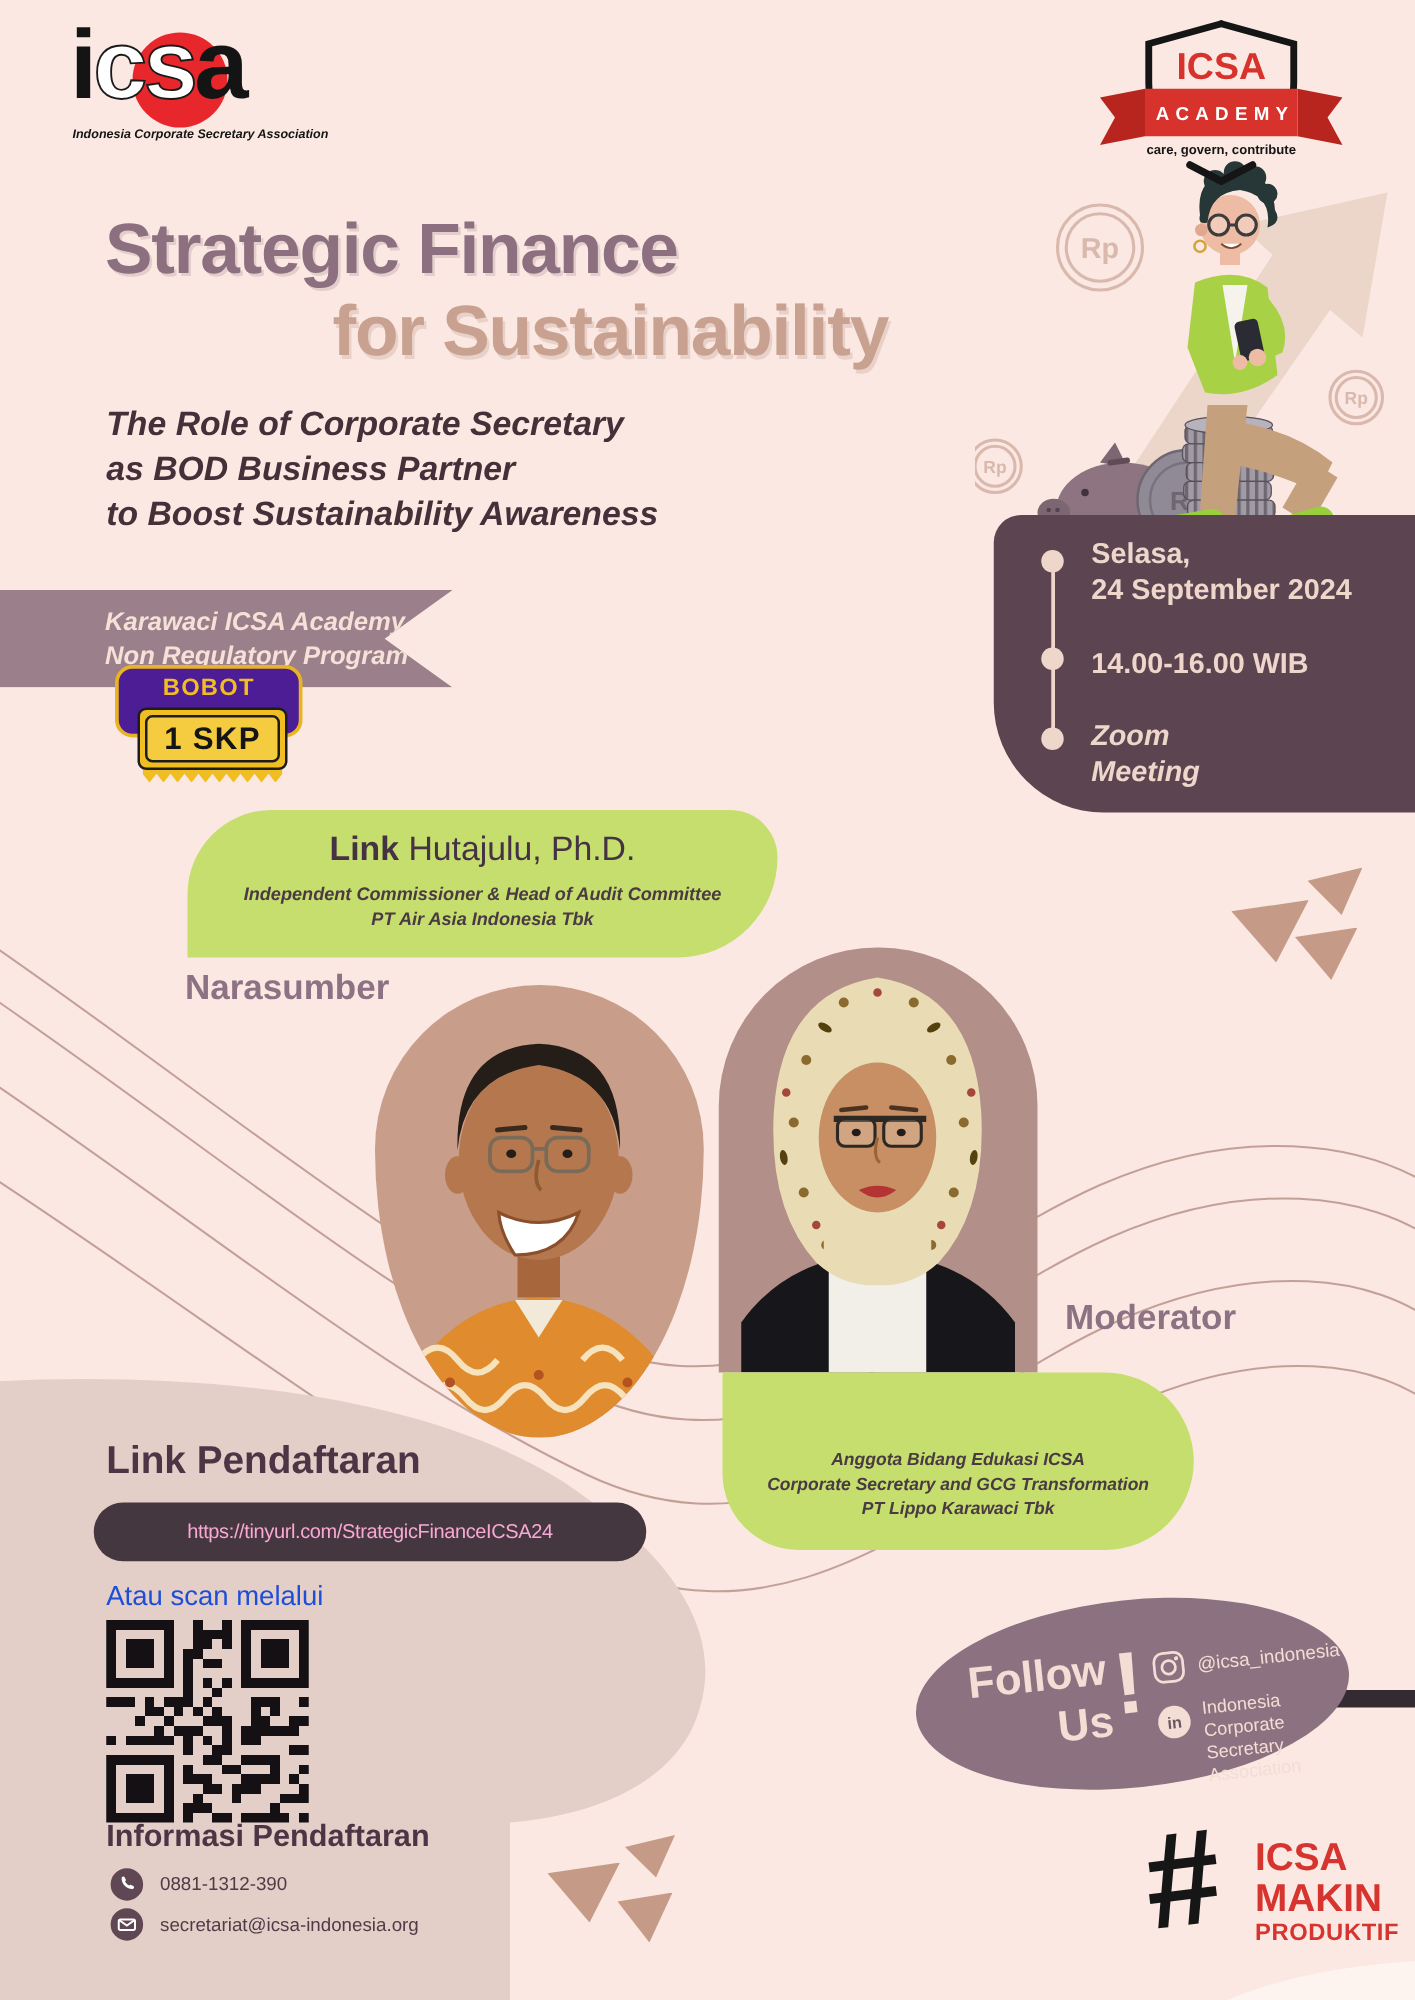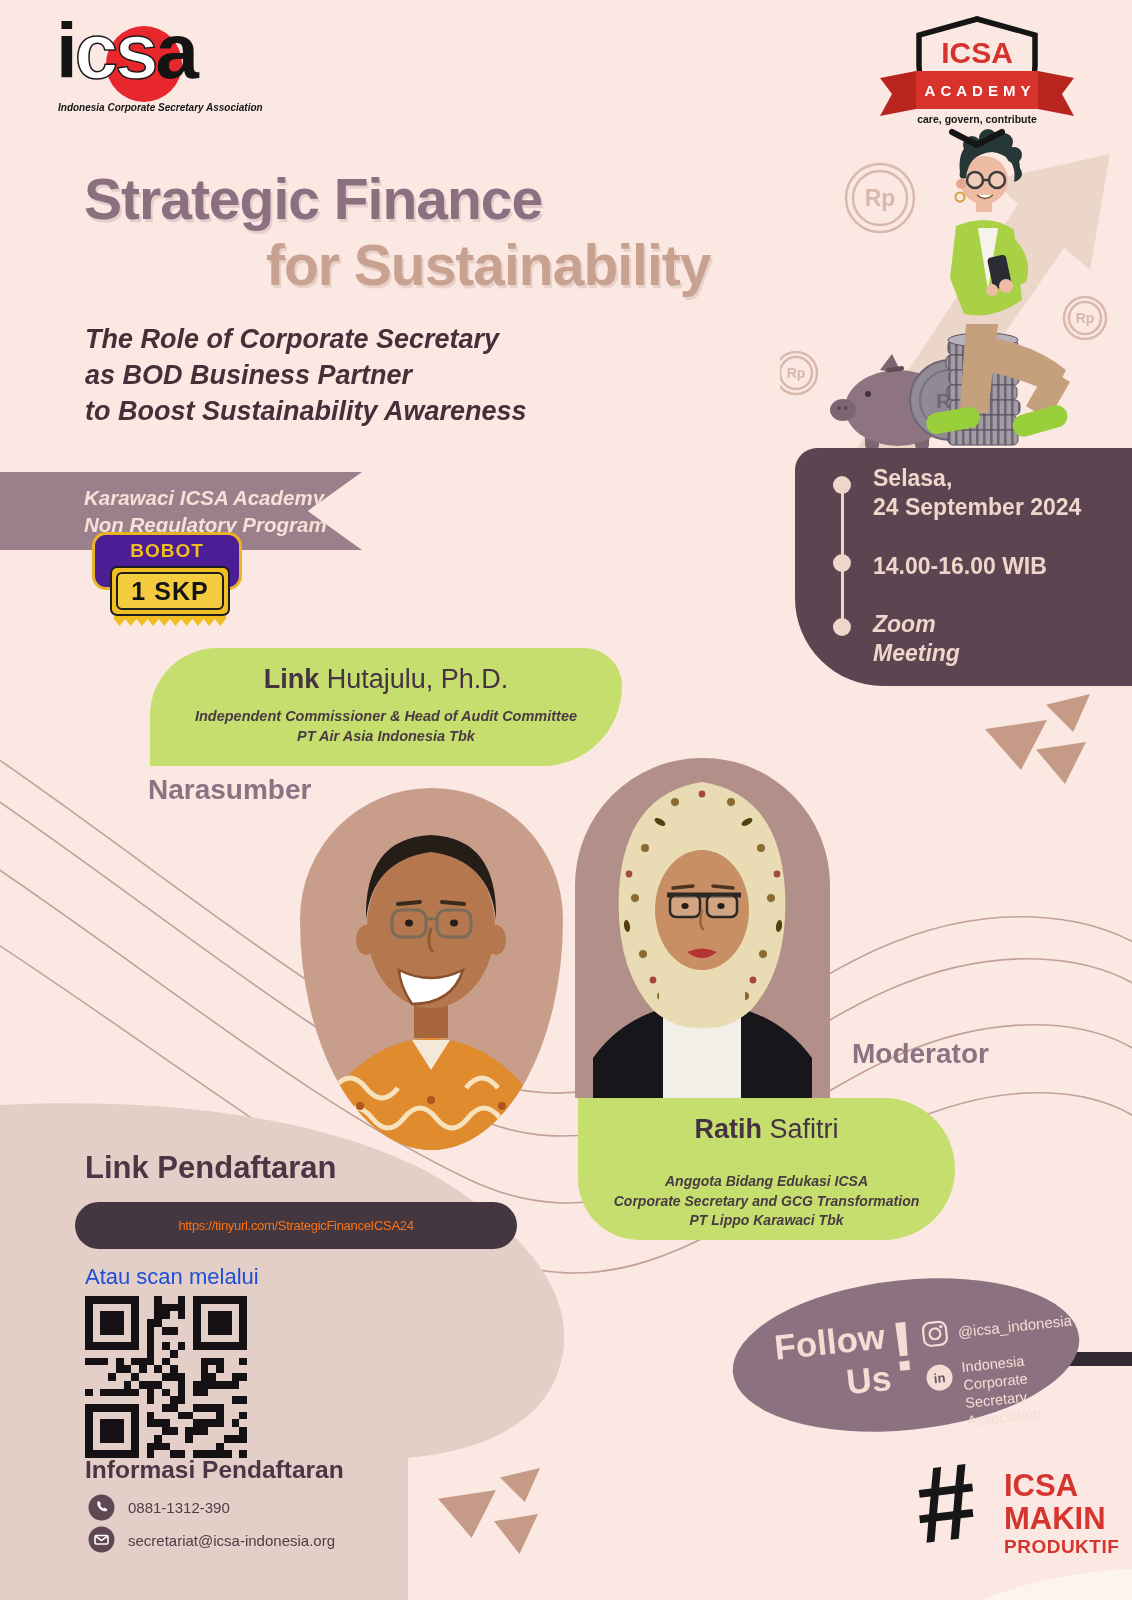--- a/index.html
+++ b/index.html
@@ -53,21 +53,21 @@
     background:#f0bd22;border-radius:7px;border:2px solid #1d1d1d;padding:4px;}
   .bobot-ticket-inner{width:100%;height:100%;border:2.5px solid #1d1d1d;border-radius:6px;
     display:flex;align-items:center;justify-content:center;
     font-size:25px;font-weight:800;color:#151515;letter-spacing:1px;background:#f5cc3f;}
   .bobot-zig{position:absolute;left:26px;top:84px;width:112px;height:10px;background:#f0bd22;
     clip-path:polygon(0 0,100% 0,100% 30%,95% 100%,90% 30%,85% 100%,80% 30%,75% 100%,70% 30%,
       65% 100%,60% 30%,55% 100%,50% 30%,45% 100%,40% 30%,35% 100%,30% 30%,25% 100%,20% 30%,
       15% 100%,10% 30%,5% 100%,0 30%);}
 
   
-  .sched{left:795px;top:448px;width:337px;height:238px;background:#5c4450;
+  .sched{left:795px;top:412px;width:337px;height:238px;background:#5c4450;
     border-radius:22px 0 0 88px;z-index:4;color:#eed6cb;}
   .tl-line{position:absolute;left:46px;top:38px;width:3px;height:144px;background:#eed6cb;}
   .tl-dot{position:absolute;left:38px;width:18px;height:18px;border-radius:50%;background:#eed6cb;}
   .sched-item{position:absolute;left:78px;font-size:23px;font-weight:800;line-height:1.28;}
   .sched-item.it{font-style:italic;}
 
   
   .sp-card{left:150px;top:648px;width:472px;height:118px;background:#c5de6d;
     border-radius:80px 45px 95px 0;z-index:5;text-align:center;}
   .mod-card{left:578px;top:1098px;width:377px;height:142px;background:#c5de6d;
@@ -80,21 +80,21 @@
   .photo{overflow:hidden;z-index:3;}
   .photo-sabam{left:300px;top:788px;width:263px;height:362px;background:#c89e8b;
     border-radius:131px 131px 131px 131px / 131px 131px 230px 230px;}
   .photo-ratih{left:575px;top:758px;width:255px;height:340px;background:#b28f88;
     border-radius:127px 127px 0 0;}
 
   
   .reg-h{left:85px;top:1150px;font-size:31px;font-weight:800;color:#4c3645;z-index:3;}
   .pill{left:75px;top:1202px;width:442px;height:47px;background:#453740;border-radius:24px;
     z-index:3;display:flex;align-items:center;justify-content:center;}
-  .pill span{font-size:13px;color:#f97316;letter-spacing:-0.3px;}
+  .pill span{font-size:16px;color:#f9a8d4;letter-spacing:-0.3px;}
   .scan-label{left:85px;top:1264px;font-size:22px;color:#1d4ed8;z-index:3;}
   .qr{left:85px;top:1296px;width:162px;height:162px;z-index:3;}
   .info-h{left:85px;top:1456px;font-size:24.5px;font-weight:800;color:#4c3645;z-index:3;}
   .c-icon{width:27px;height:27px;z-index:3;}
   .c-text{font-size:15px;color:#4e3d47;z-index:3;}
 
   
   .dark-bar{left:1046px;top:1352px;width:86px;height:14px;background:#342a31;z-index:3;}
   .follow{left:732px;top:1280px;width:348px;height:150px;background:#8c7280;border-radius:50%;
     transform:rotate(-6deg);z-index:4;color:#f3ddd4;}
@@ -364,22 +364,21 @@
       </g>
       <ellipse cx="110" cy="148" rx="3.6" ry="3" fill="#241d18"></ellipse>
       <ellipse cx="146" cy="148" rx="3.6" ry="3" fill="#241d18"></ellipse>
       <path d="M127,152 q-4,16 2,20" stroke="#9c6436" stroke-width="2.5" fill="none"></path>
       <path d="M112,194 Q127,187 142,194 Q127,206 112,194 Z" fill="#b43434"></path>
     </svg>
   </div>
 
   <div class="abs role-label" style="left:852px;top:1038px;">Moderator</div>
   <div class="abs mod-card">
-    <div class="card-name" style="top:16px;"><b>Ratih</b><span> Safitri</span></div>
-    <div class="card-cred" style="top:60px;font-size:14px;margin-top:14px;">
+    <div class="card-cred" style="top:60px;font-size:14px;">
       <div>Anggota Bidang Edukasi ICSA</div>
       <div>Corporate Secretary and GCG Transformation</div>
       <div>PT Lippo Karawaci Tbk</div>
     </div>
   </div>
 
   <div class="abs reg-h">Link Pendaftaran</div>
   <div class="abs pill">
     <span>https://tinyurl.com/StrategicFinanceICSA24</span>
   </div>

